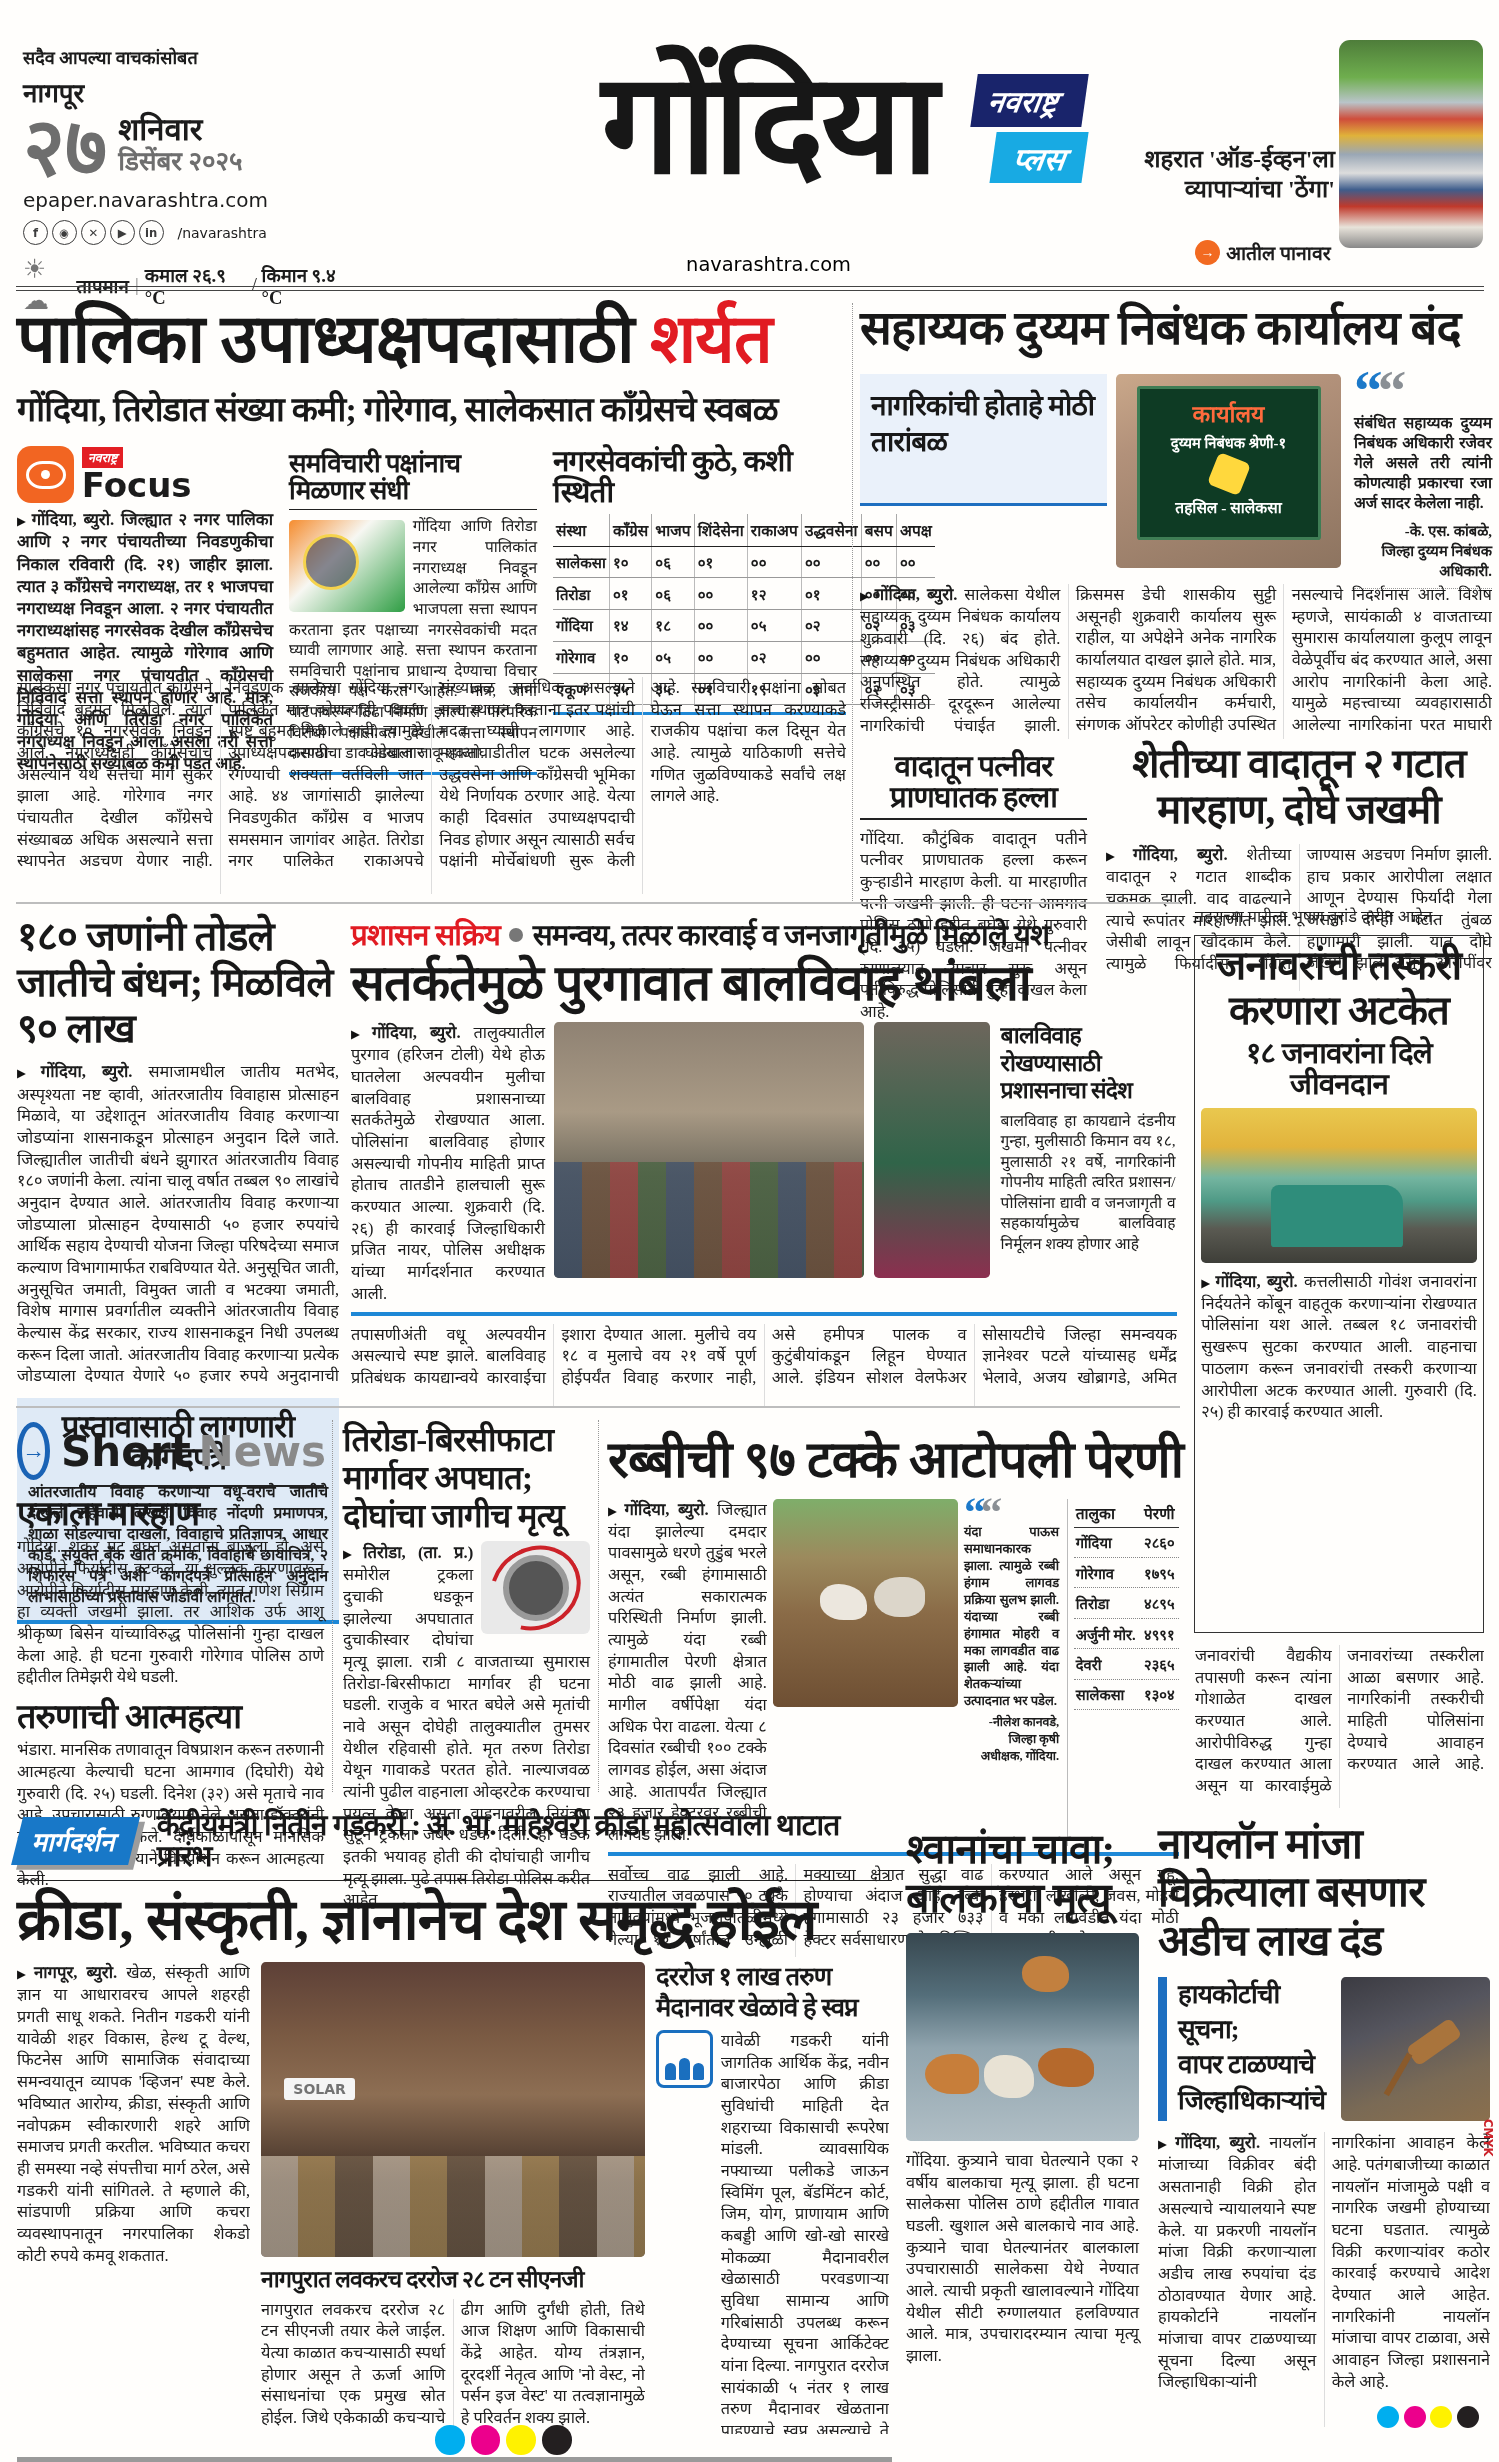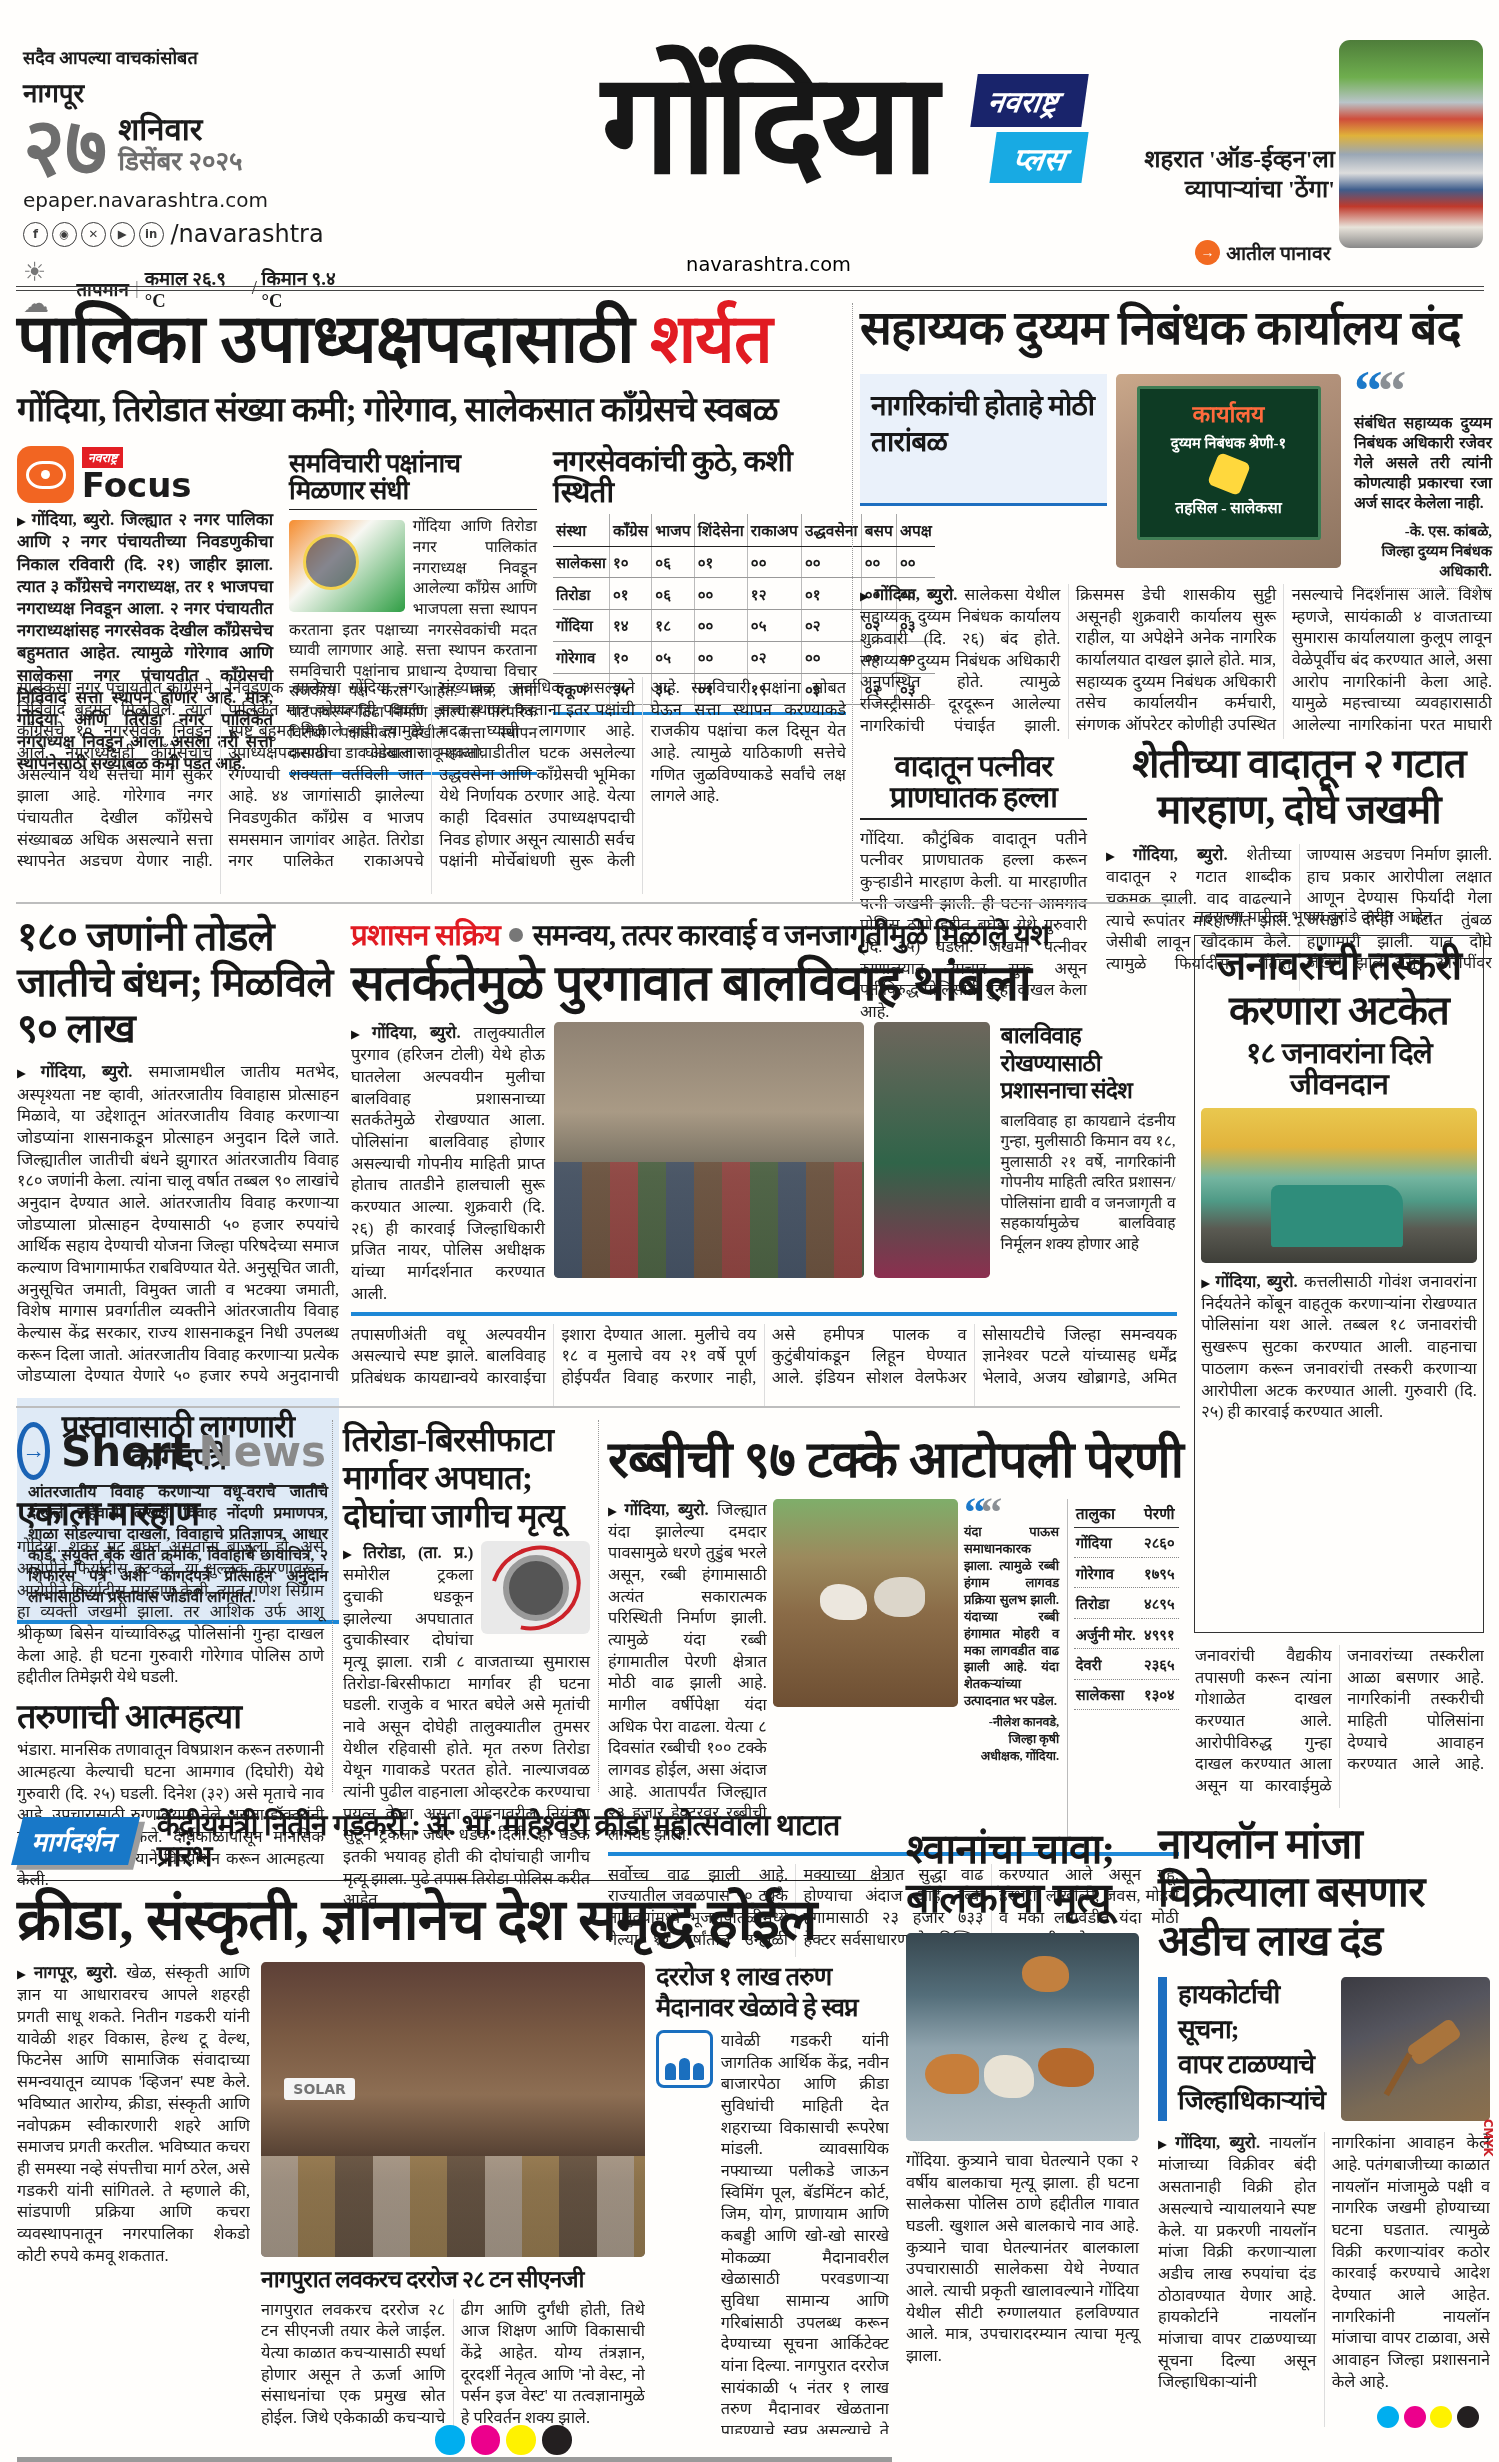--- a/index.html
+++ b/index.html
@@ -51,21 +51,21 @@
         <div style="font-size:26px;font-weight:bold;color:#6e6e6e;line-height:1.15;">डिसेंबर २०२५</div>
       </div>
     </div>
     <div class="sans" style="font-size:20px;margin-top:1.6px;">epaper.navarashtra.com</div>
     <div style="margin-top:7.8px;display:flex;align-items:center;">
       <span class="soc sans">f</span>
       <span class="soc sans">◉</span>
       <span class="soc sans">✕</span>
       <span class="soc sans">▶</span>
       <span class="soc sans">in</span>
-      <span class="sans" style="font-size:24px;margin-left:3px;">/navarashtra</span>
+      <span class="sans" style="font-size:14px;margin-left:10px;">/navarashtra</span>
     </div>
     <div style="margin-top:9.3px;display:flex;align-items:center;font-size:18.6px;">
       <span style="font-size:26px;color:#777;margin-right:6.2px;">☀☁</span>
       <b>तापमान</b>
       <span style="margin:0 6.2px;color:#888;">|</span>
       <b>कमाल २६.९ °C</b>
       <span style="margin:0 4.7px;">/</span>
       <b>किमान ९.४ °C</b>
     </div>
   </div>

